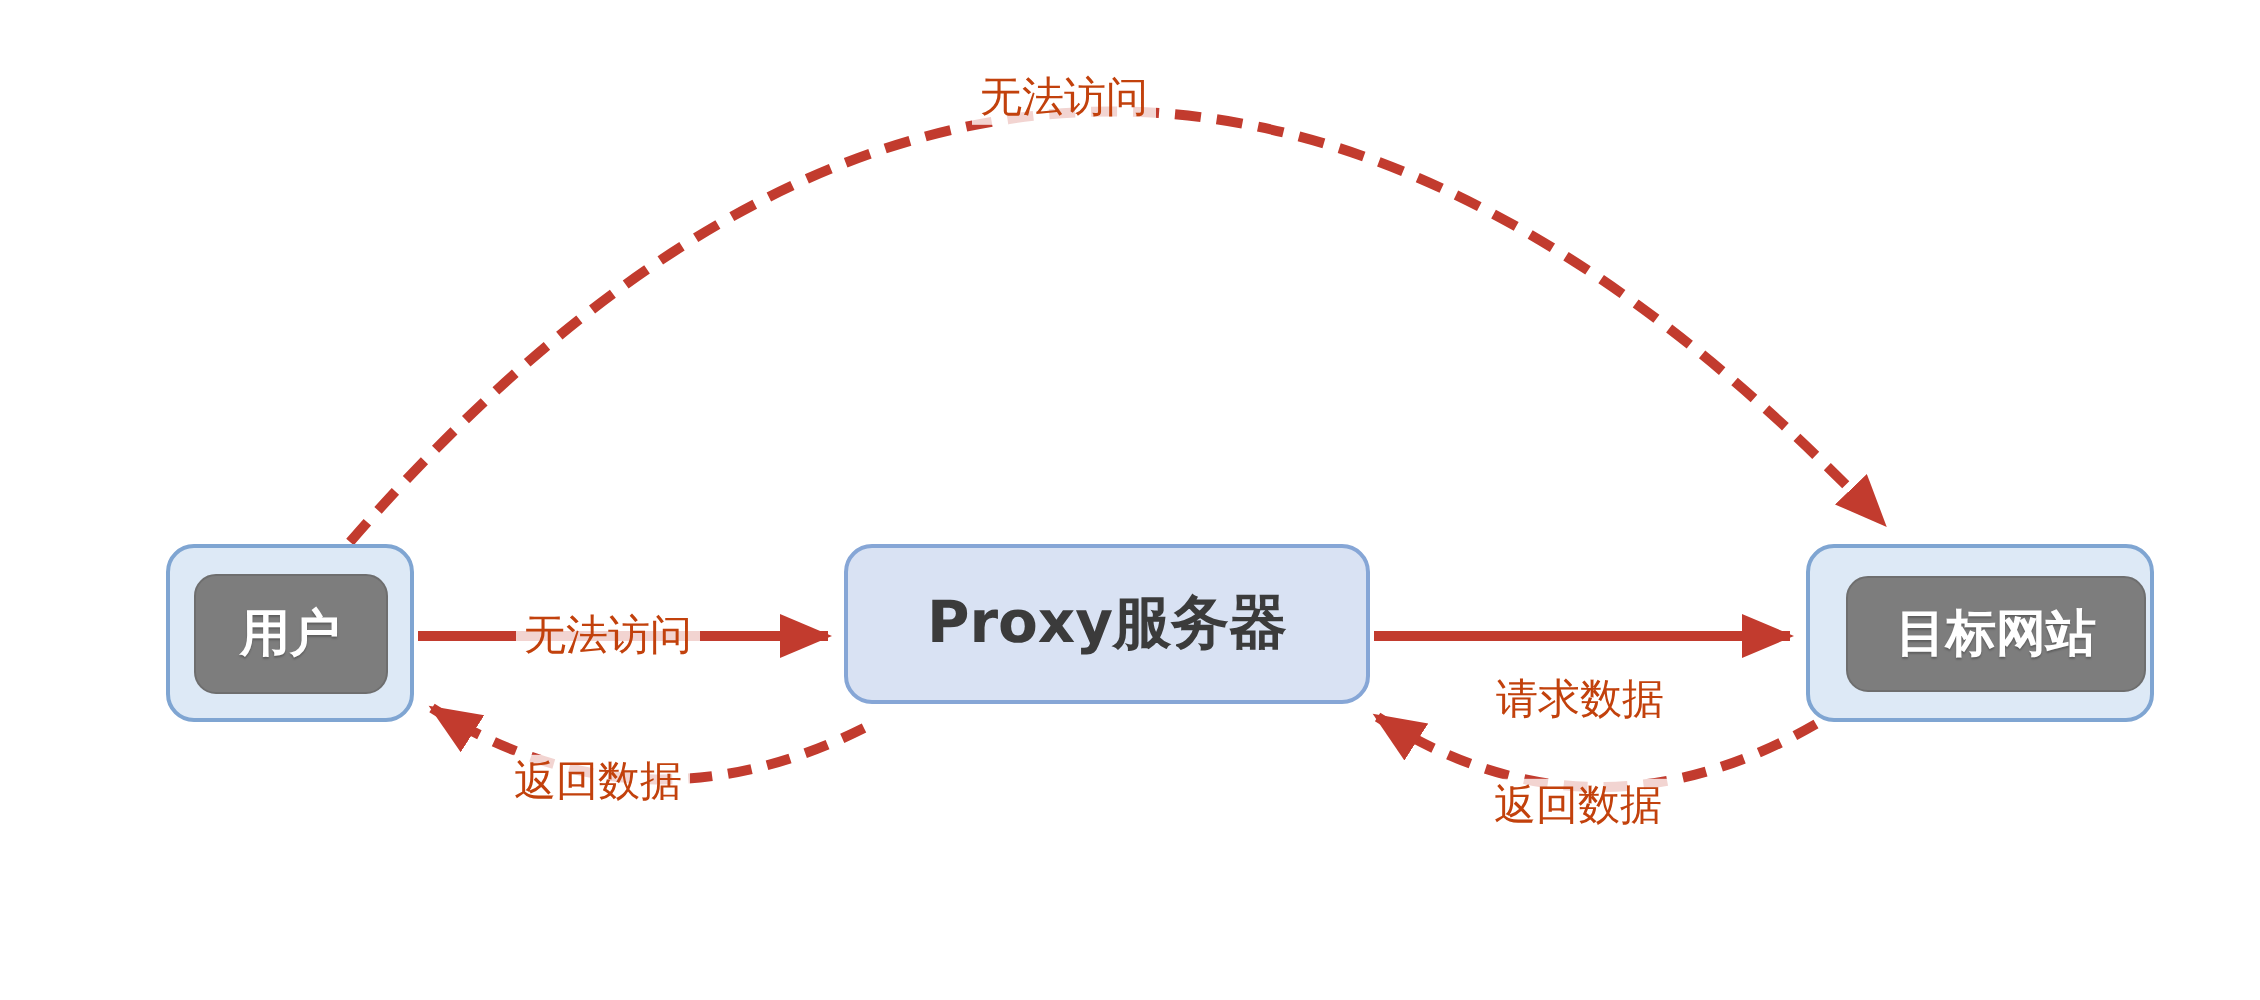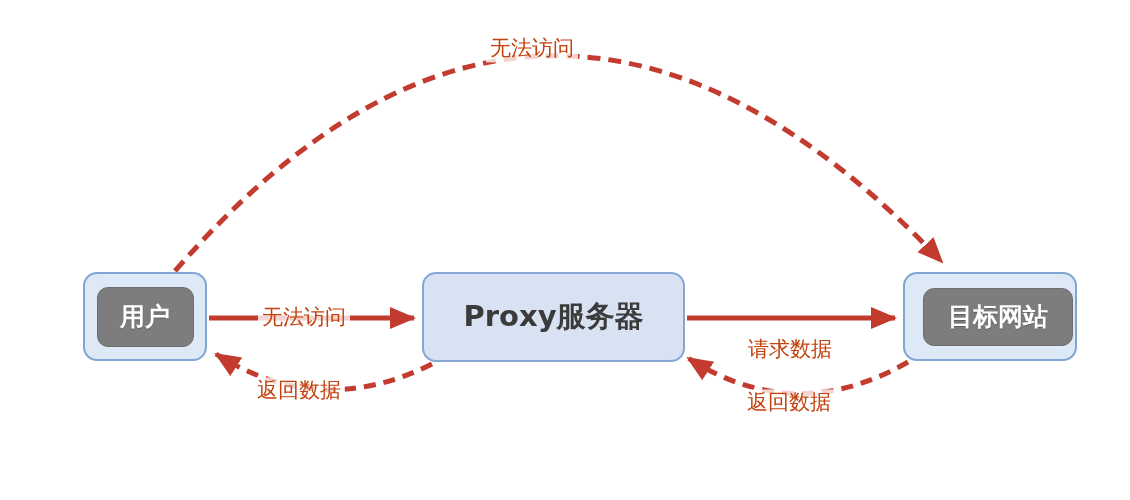--- a/index.html
+++ b/index.html
@@ -39,21 +39,21 @@
     color: #ffffff;
     font-weight: bold;
     display: flex;
     align-items: center;
     justify-content: center;
     text-shadow: 0 1px 1px rgba(0,0,0,0.25);
   }
   .node-user { left: 83px; top: 272px; width: 124px; height: 89px; }
   .node-user .node-inner { width: 97px; height: 60px; font-size: 25px; }
   .node-proxy {
-    left: 422px; top: 272px; width: 263px; height: 90px;
+    left: 422px; top: 272px; width: 263px; height: 80px;
     background: #d9e2f3;
     border-color: #86a6d6;
     color: #3b3b3b;
     font-size: 29px;
     font-weight: bold;
   }
   .node-target { left: 903px; top: 272px; width: 174px; height: 89px; padding-left: 16px; }
   .node-target .node-inner { width: 150px; height: 58px; font-size: 25px; }
   .edge-label {
     position: absolute;

